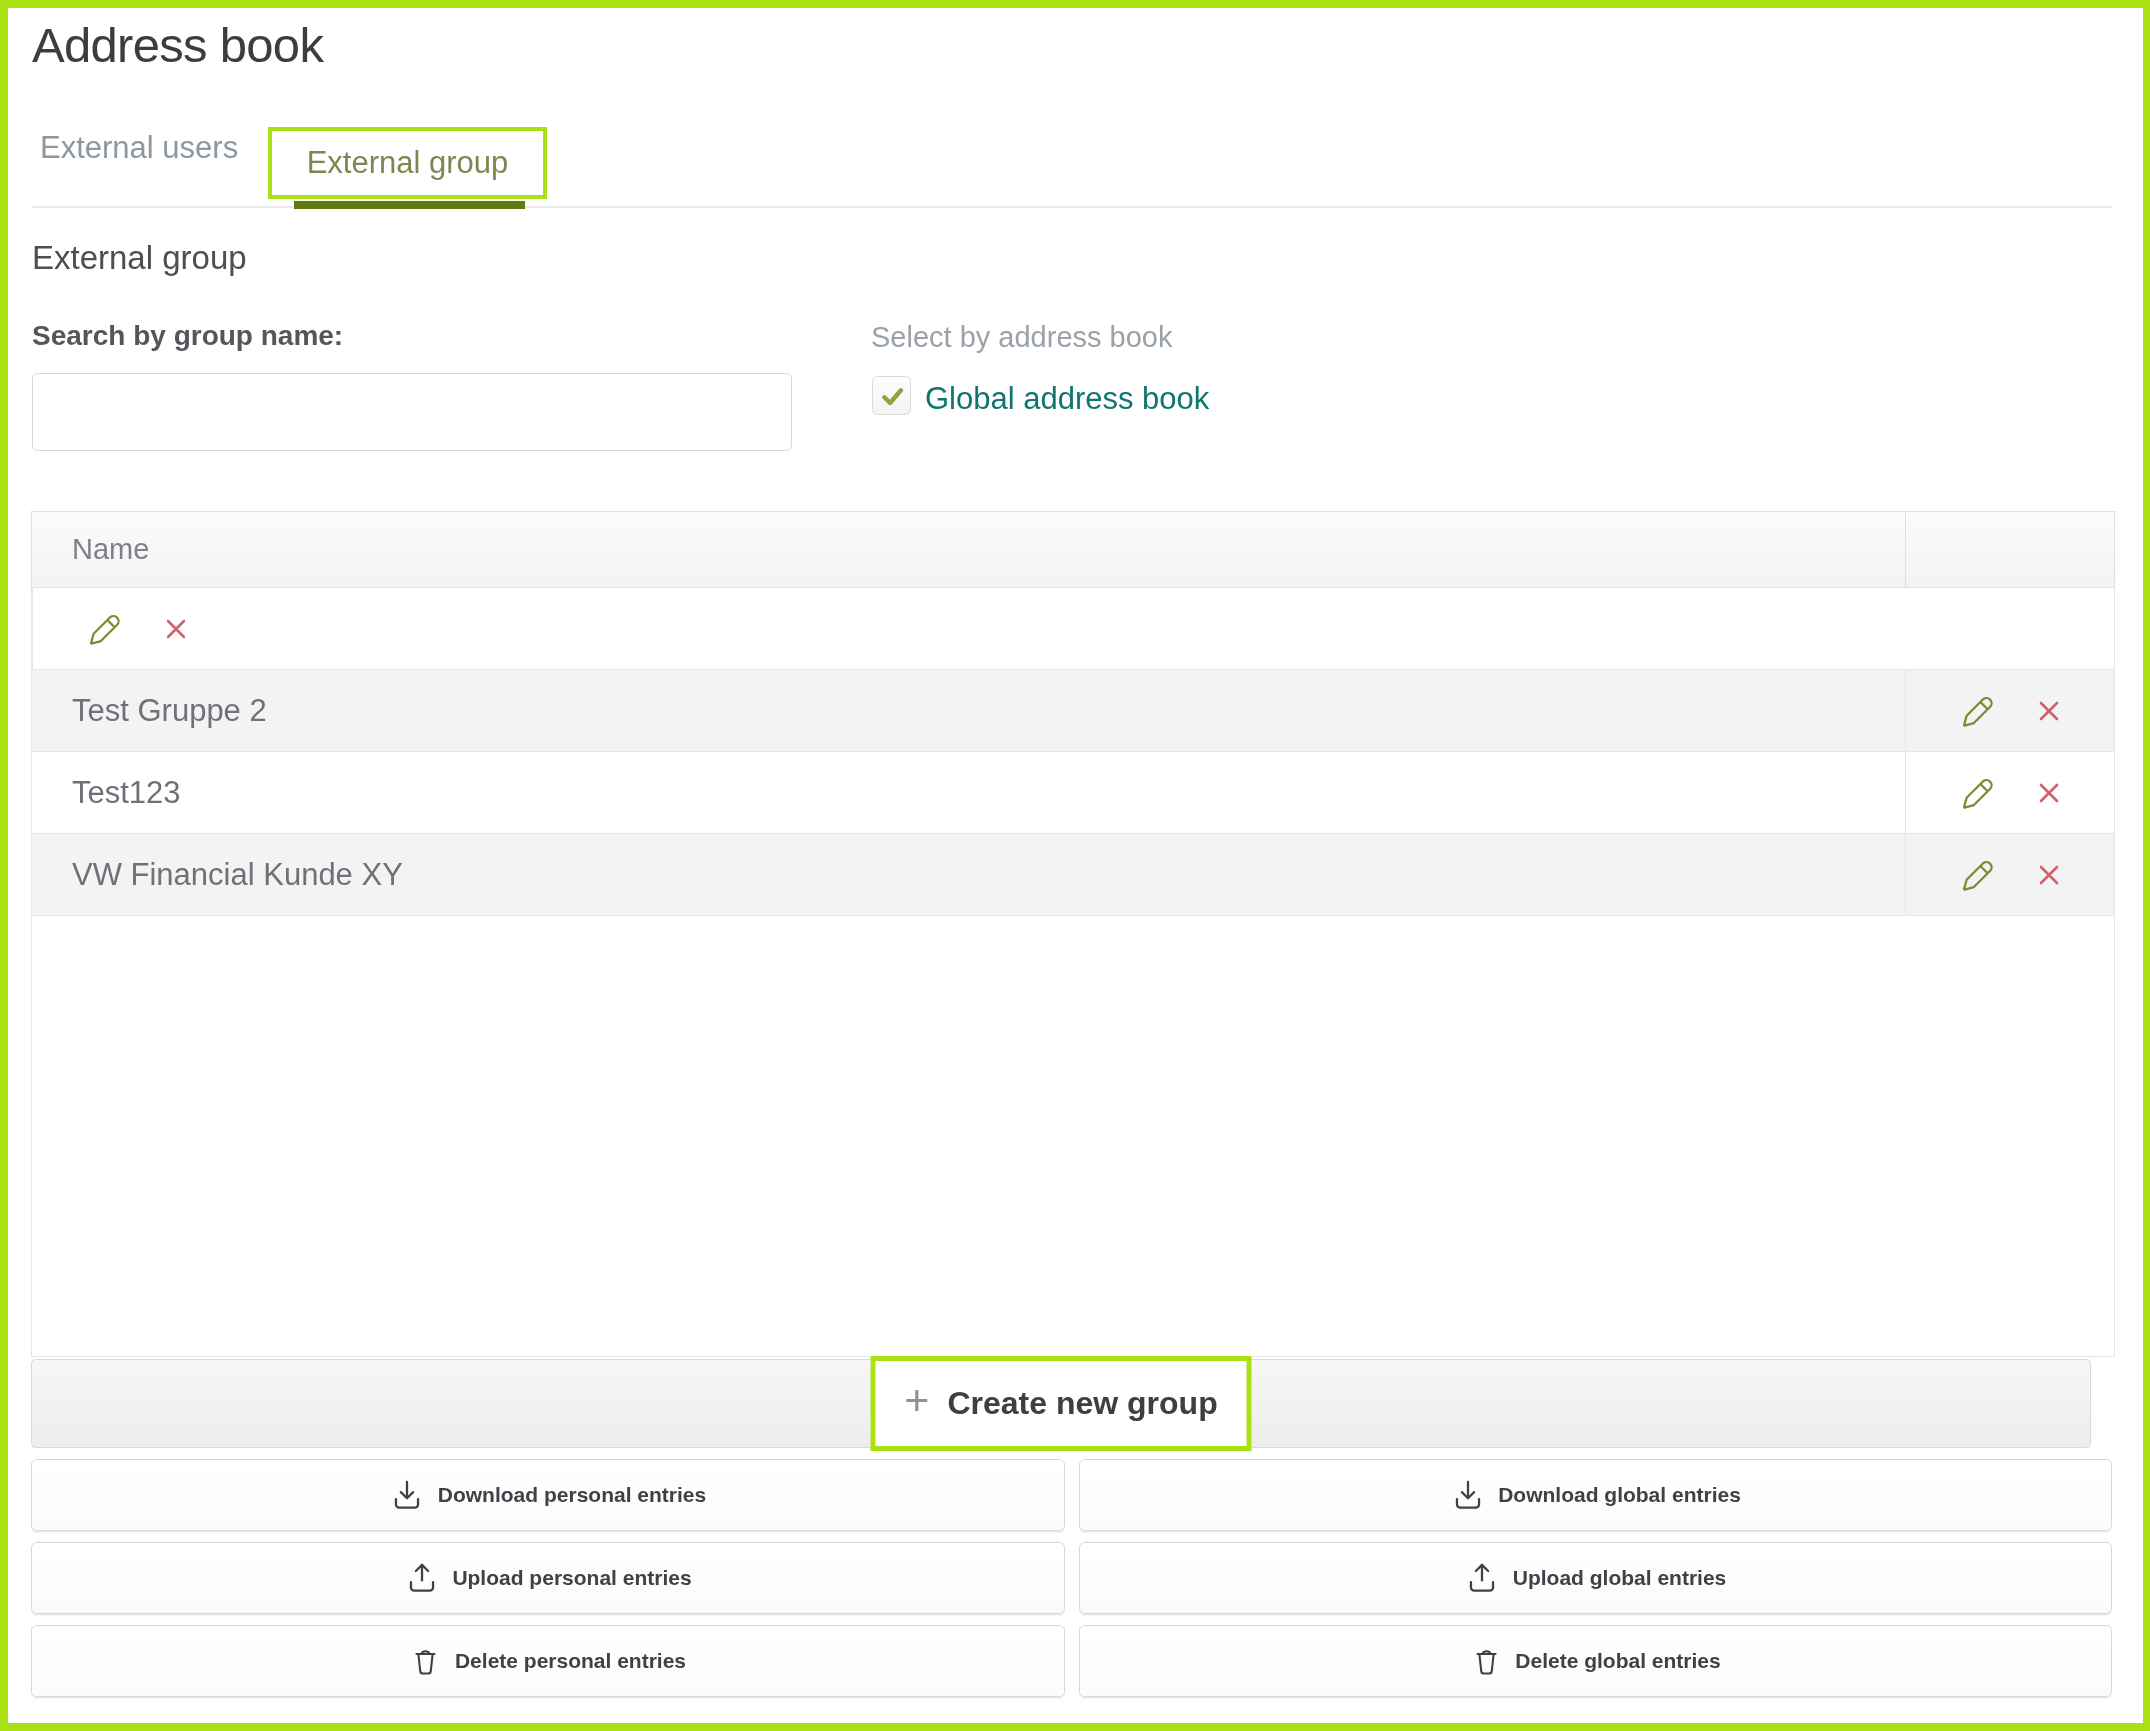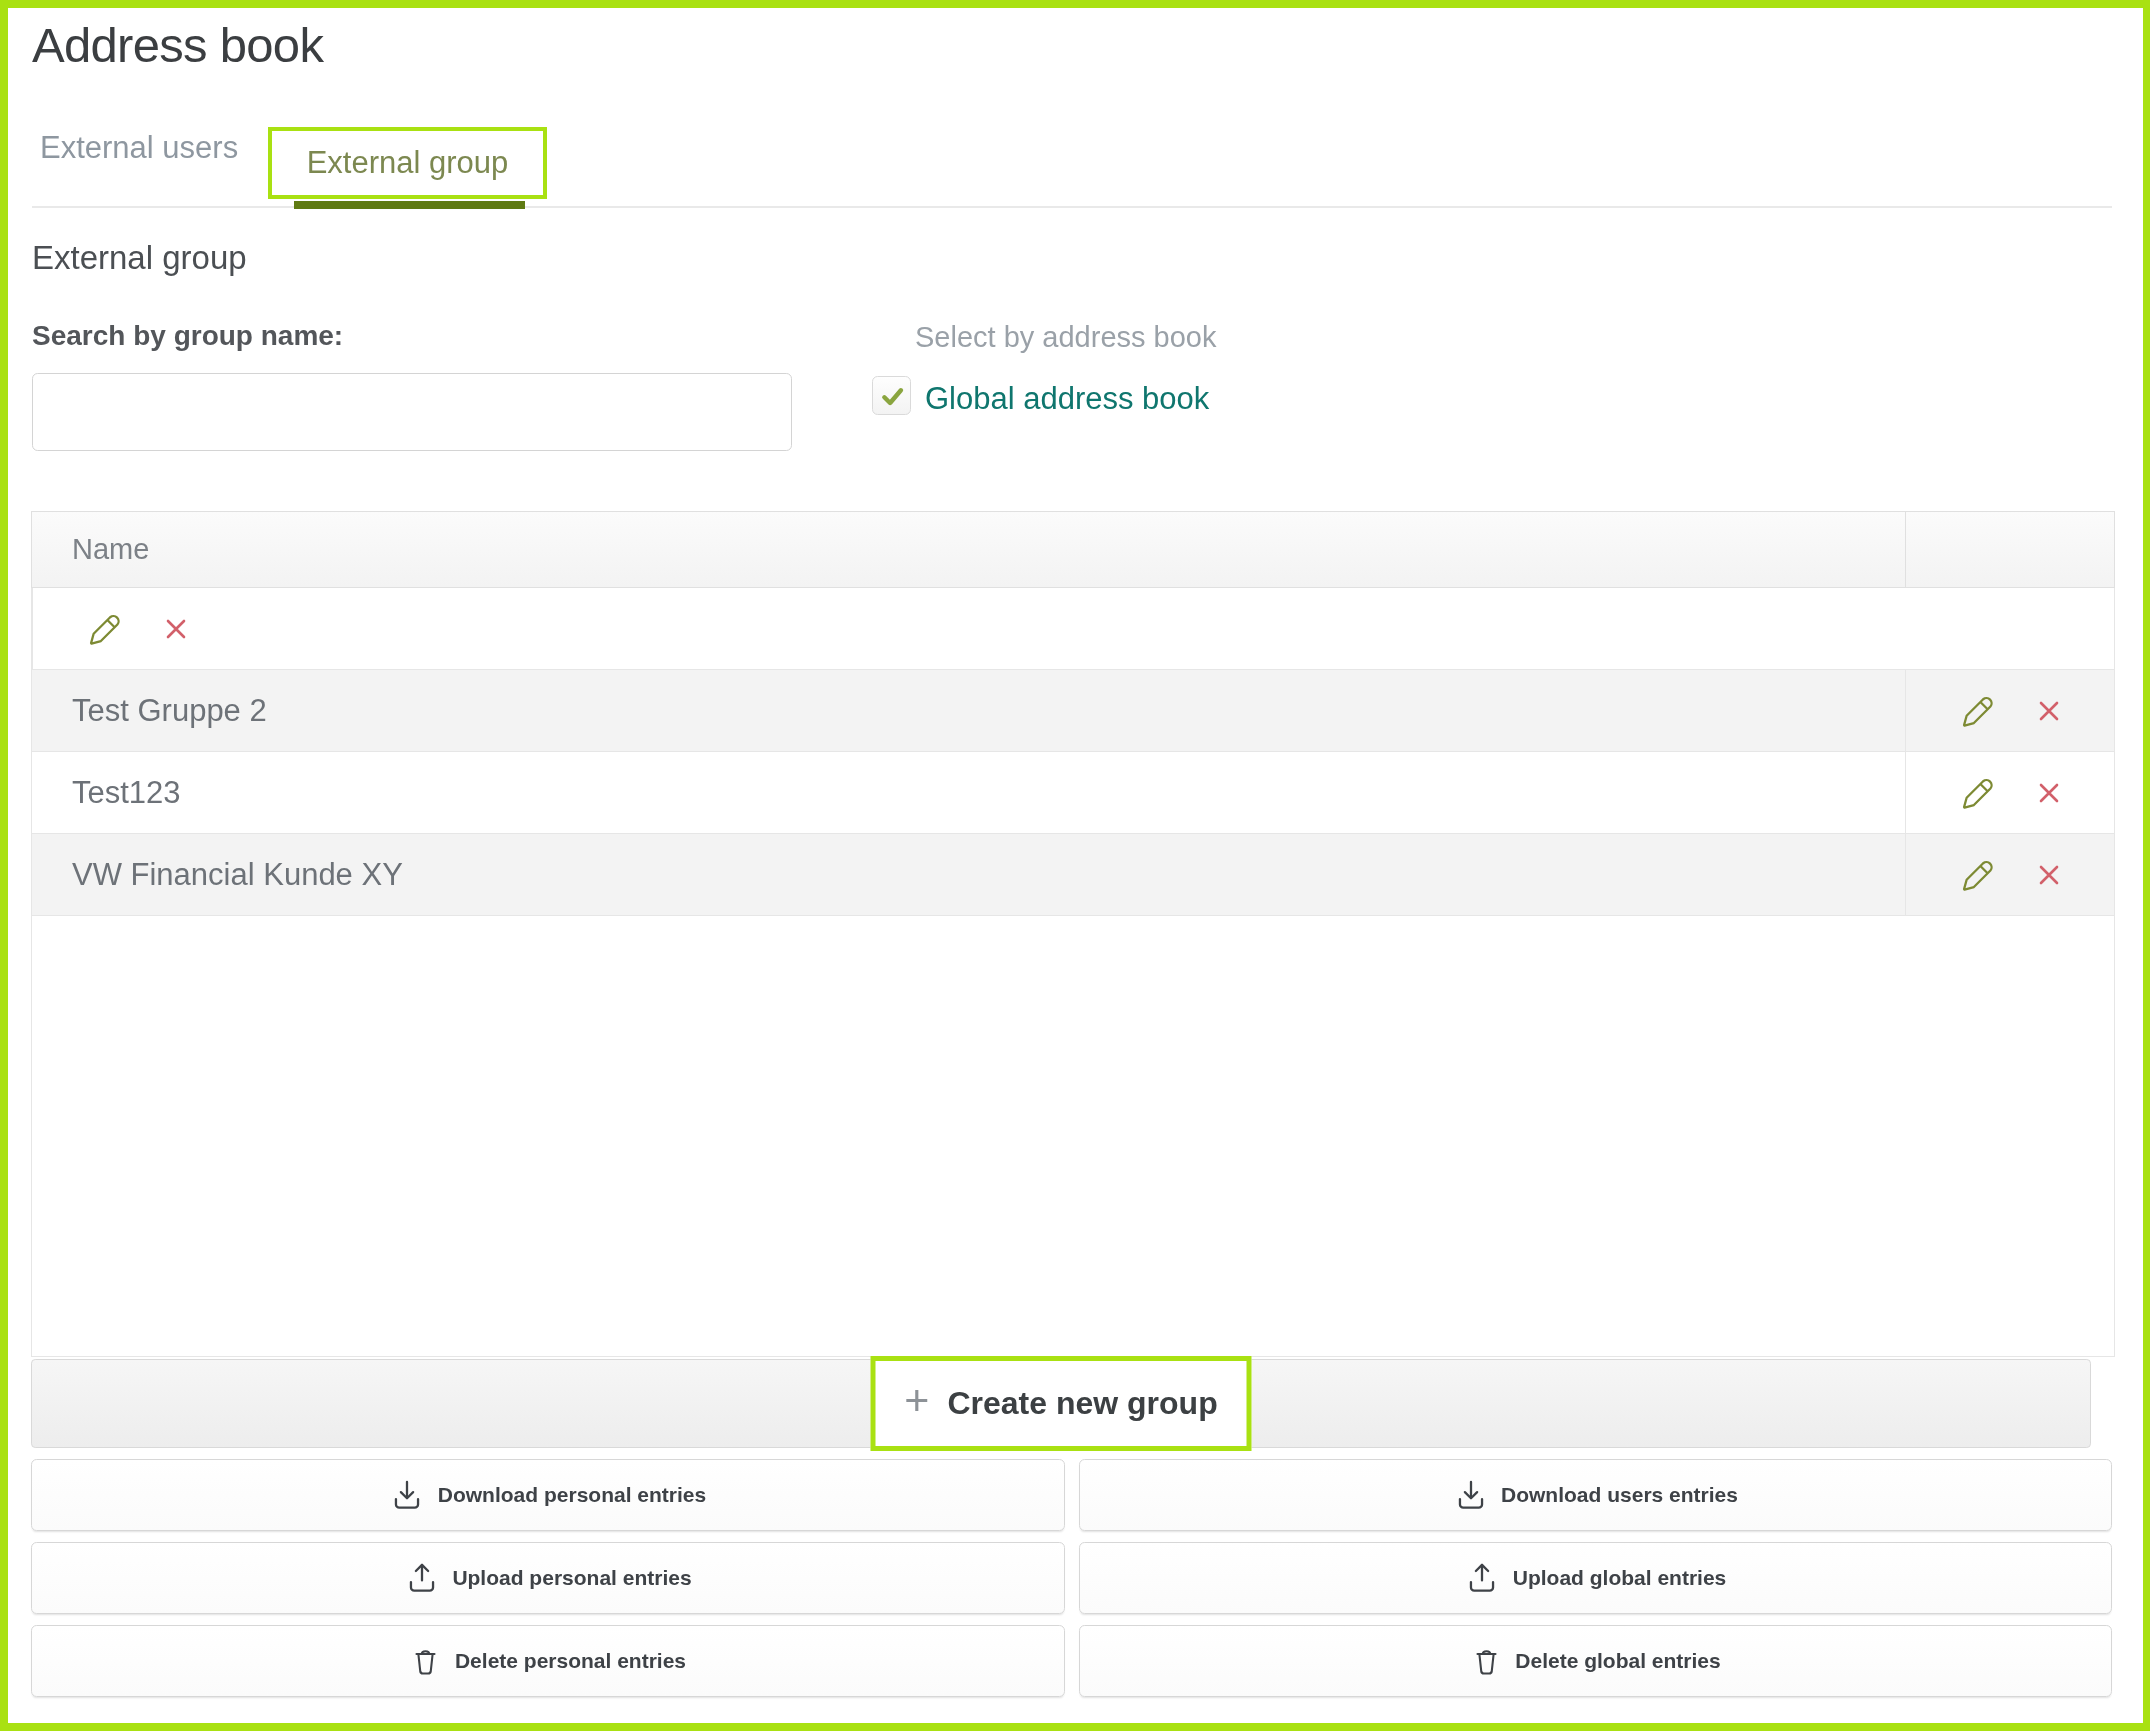--- a/index.html
+++ b/index.html
@@ -29,21 +29,21 @@
   .tab-active{font-size:31px;color:#7c8850;cursor:pointer;}
   .tabs-rule{left:32px;top:206px;width:2080px;height:2.1px;background:#e9e9e9;}
   .tab-underline{left:294px;top:201px;width:231px;height:7.7px;background:var(--olive);z-index:4;}
   .section-heading{left:32px;top:239px;font-size:33px;color:#4b4f53;font-weight:400;}
   .search-label{left:32px;top:320px;font-size:28px;font-weight:700;color:#53565a;}
   .search-input{
     left:32px;top:373px;width:760px;height:78px;border:1.4px solid #d4d4d4;border-radius:5.6px;
     font-size:29px;padding:0 18px;color:#444;box-sizing:border-box;outline:none;
     font-family:"Liberation Sans",sans-serif;
   }
-  .filter-label{left:871px;top:321px;font-size:29px;color:#9aa1a8;margin-left:44px;}
+  .filter-label{left:871px;top:321px;font-size:29px;color:#9aa1a8;}
   .checkbox{
     left:872px;top:376px;width:39px;height:39px;border:1.4px solid #dadada;border-radius:5.6px;
     background:linear-gradient(#fefefe,#f3f3f3);display:flex;align-items:center;justify-content:center;
     box-sizing:border-box;
   }
   .checkbox-label{left:925px;top:381px;font-size:31px;color:#0f766e;}
   .table{left:31px;top:511px;width:2084px;}
   .thead{
     height:77px;background:linear-gradient(#fbfbfb,#f3f3f3);border:1.4px solid #e0e0e0;
     display:flex;box-sizing:border-box;
@@ -232,21 +232,21 @@
     </button>
 
     <button class="action-btn">
       <span class="btn-icon">
           <svg width="36" height="36" viewBox="0 0 44 44" fill="none" stroke="currentColor" stroke-width="2.8" stroke-linecap="round" stroke-linejoin="round">
             <path d="M22 6 v19"></path>
             <path d="M14.5 18.5 L22 26 l7.5 -7.5"></path>
             <path d="M8.5 27 v6.5 a4 4 0 0 0 4 4 h19 a4 4 0 0 0 4 -4 V27"></path>
           </svg>
         </span>
-      <span>Download users entries</span>
+      <span>Download global entries</span>
     </button>
 
     <button class="action-btn">
       <span class="btn-icon">
           <svg width="36" height="36" viewBox="0 0 44 44" fill="none" stroke="currentColor" stroke-width="2.8" stroke-linecap="round" stroke-linejoin="round">
             <path d="M22 25 V6"></path>
             <path d="M14.5 13.5 L22 6 l7.5 7.5"></path>
             <path d="M8.5 27 v6.5 a4 4 0 0 0 4 4 h19 a4 4 0 0 0 4 -4 V27"></path>
           </svg>
         </span>

